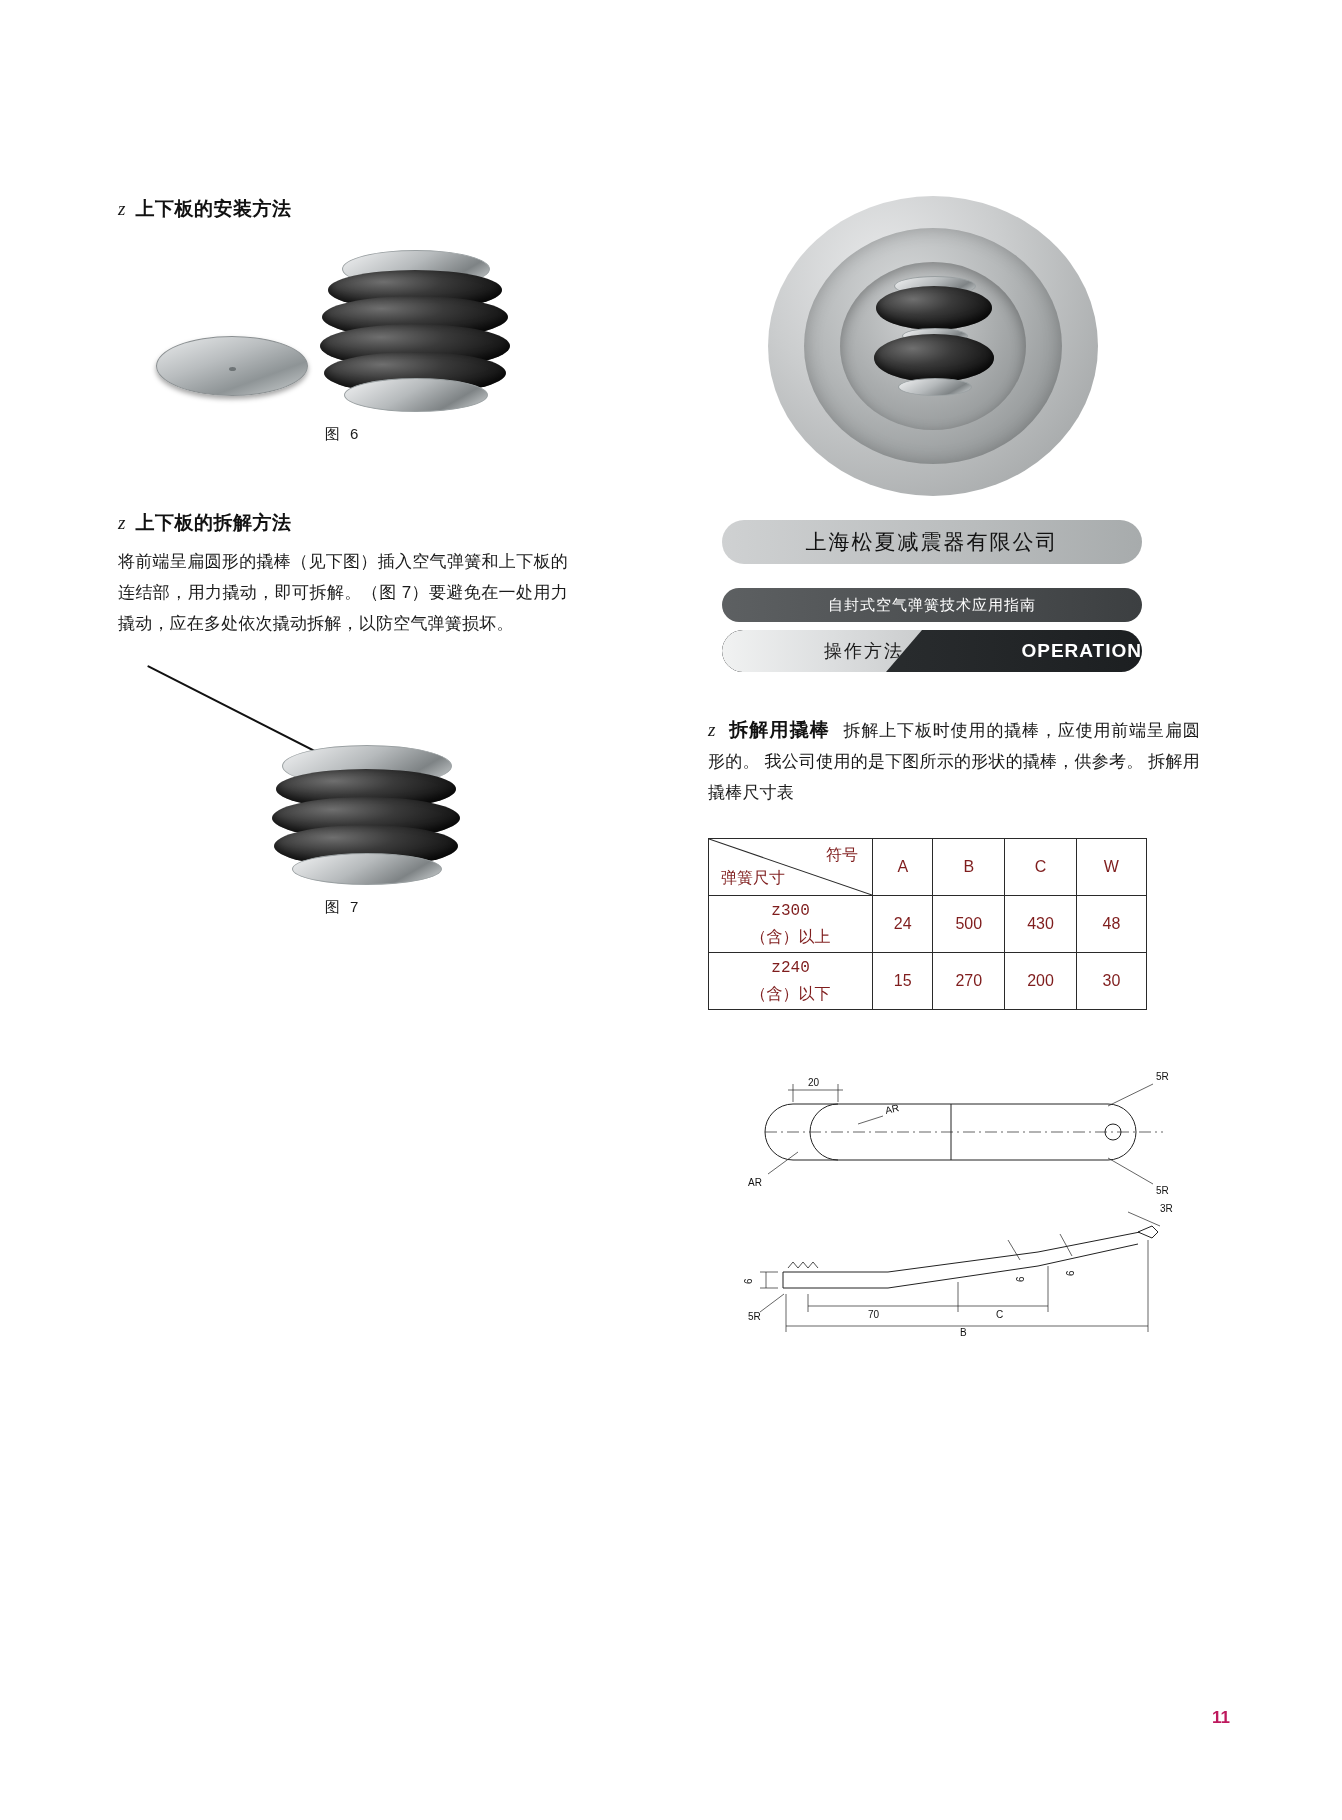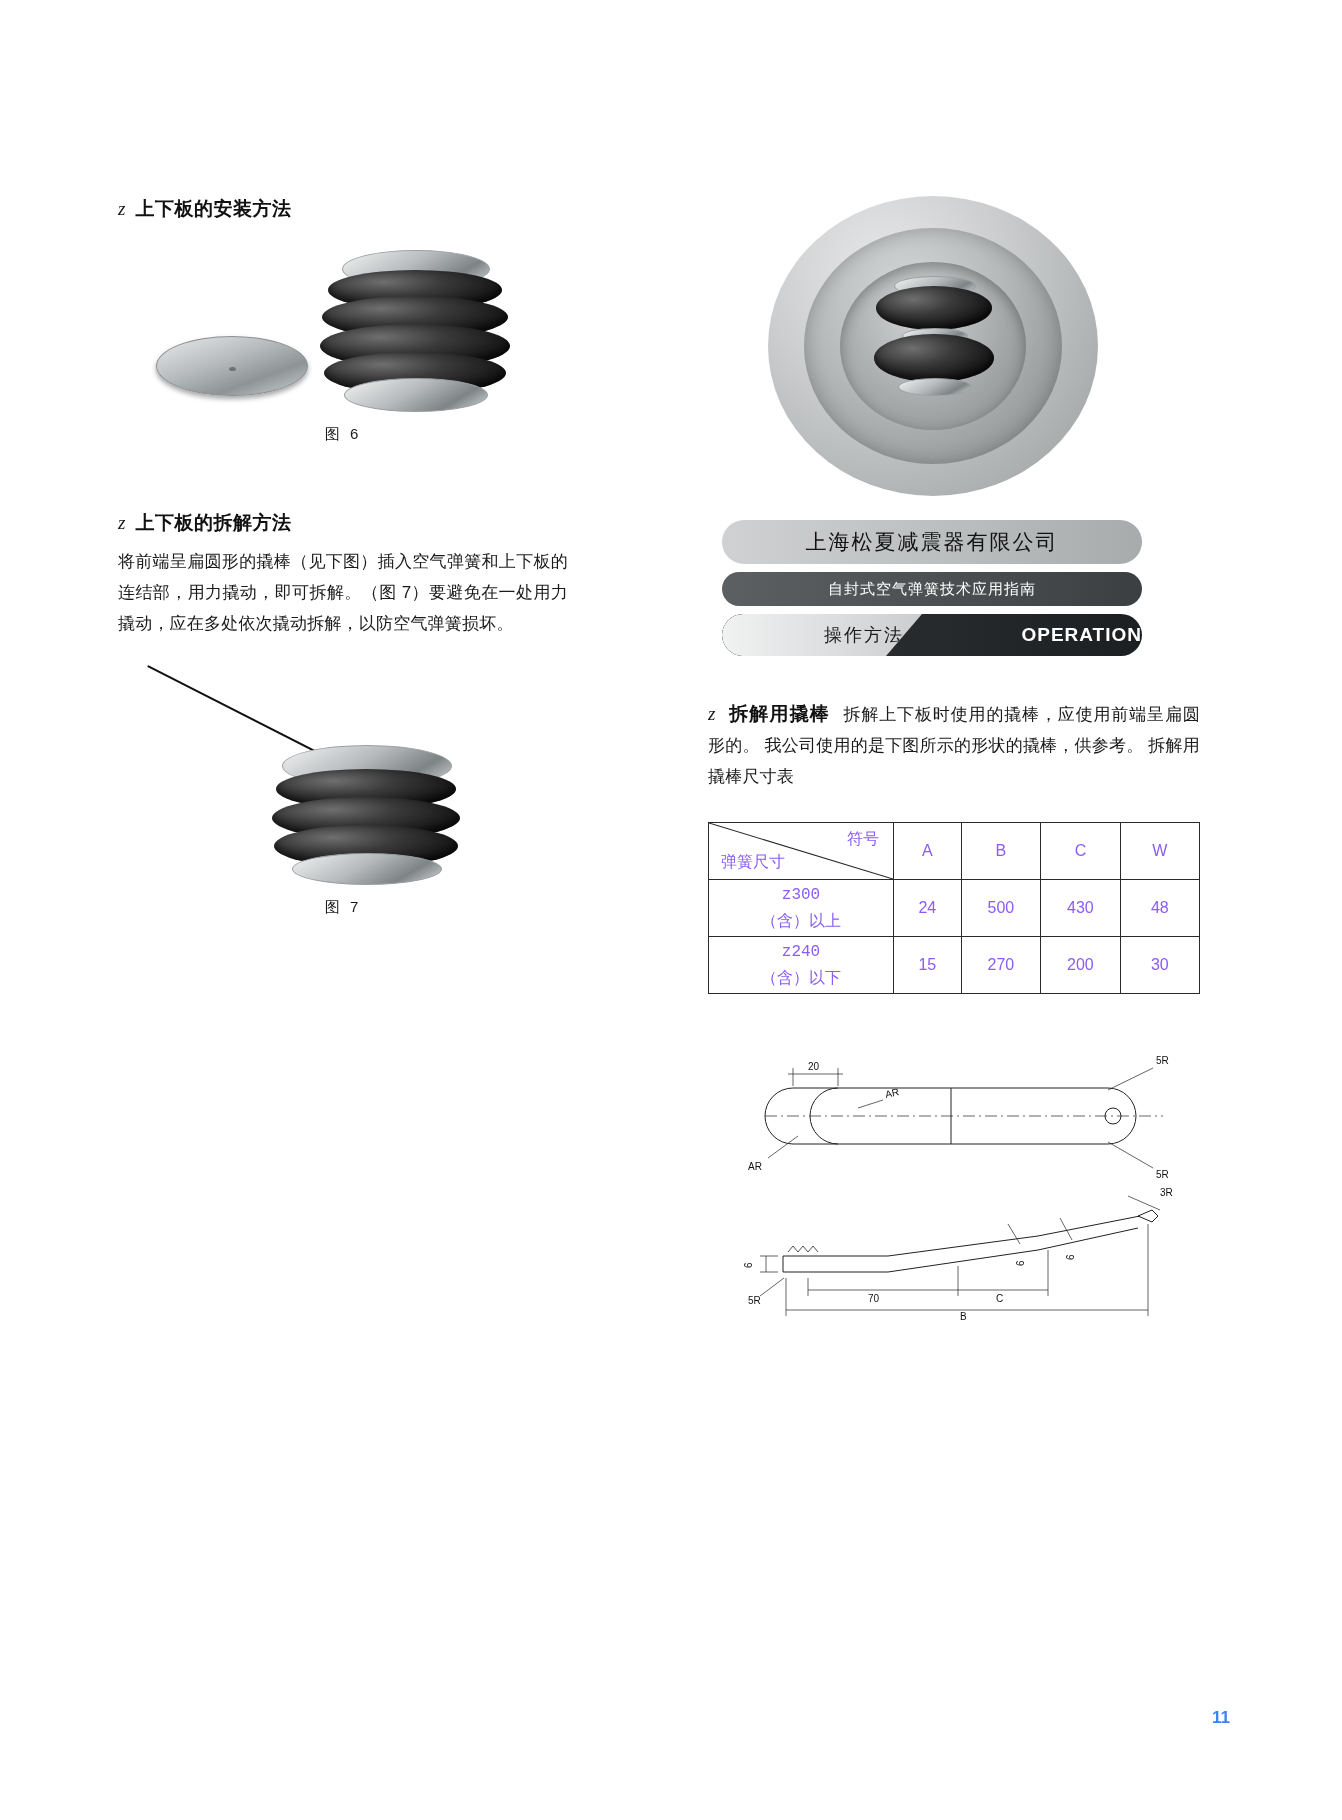--- a/index.html
+++ b/index.html
@@ -154,21 +154,21 @@
     margin: 24px 0 0 0;
     width: 420px; height: 44px;
     background: linear-gradient(90deg,#cfd1d2 0%,#b9bcbd 60%,#a7abac 100%);
     border-radius: 22px 22px 22px 22px;
     display: flex; align-items: center; justify-content: center;
   }
   .brand-bar span {
     font-size: 21px; color: #111; letter-spacing: 2px;
   }
   .sub-bar {
-    margin: 8px 0 0 0;
+    margin: 24px 0 0 0;
     width: 420px; height: 34px;
     background: linear-gradient(90deg,#5d6062 0%,#4a4d4f 60%,#3c3f41 100%);
     border-radius: 17px;
     display:flex;align-items:center;justify-content:center;
   }
   .sub-bar span { font-size:15px;color:#fff;letter-spacing:1px; }
   .op-bar {
     margin: 8px 0 0 0;
     width: 420px; height: 42px;
     background: linear-gradient(90deg,#2f3234 0%,#26292b 55%,#1c1f21 100%);
@@ -187,23 +187,23 @@
   .op-left span { font-size:18px;color:#1a1a1a;letter-spacing:2px; margin-right:18px;}
   .op-right { flex:1; display:flex;align-items:center;justify-content:flex-end; }
   .op-right span { font-size:19px;font-weight:bold;color:#fff;letter-spacing:1px; }
 
   .right-text-block { margin: 42px 0 0 -14px; width: 492px; }
 
   
   .dim-table {
     margin: 30px 0 0 -14px;
     border-collapse: collapse;
-    width: 492px;
+    width: 439px;
     font-size: 16px;
-    color: #8b5cf6;
+    color: #7f1d1d;
   }
   .dim-table td, .dim-table th {
     border: 1px solid #2a2a2a;
     text-align: center;
     vertical-align: middle;
     font-weight: normal;
     height: 54px;
   }
   .corner-cell {
     position: relative;
@@ -221,21 +221,21 @@
 
   
   .draw-wrap { margin: 34px 0 0 -14px; width: 492px; }
 
   .page-num {
     position: absolute;
     right: 112px;
     bottom: 92px;
     font-size: 17px;
     font-weight: bold;
-    color: #3b82f6;
+    color: #be185d;
     margin-top: 40px;
   }
 </style>
 </head>
 <body>
 
 <div class="page">
 
   <div class="col-left">
 

